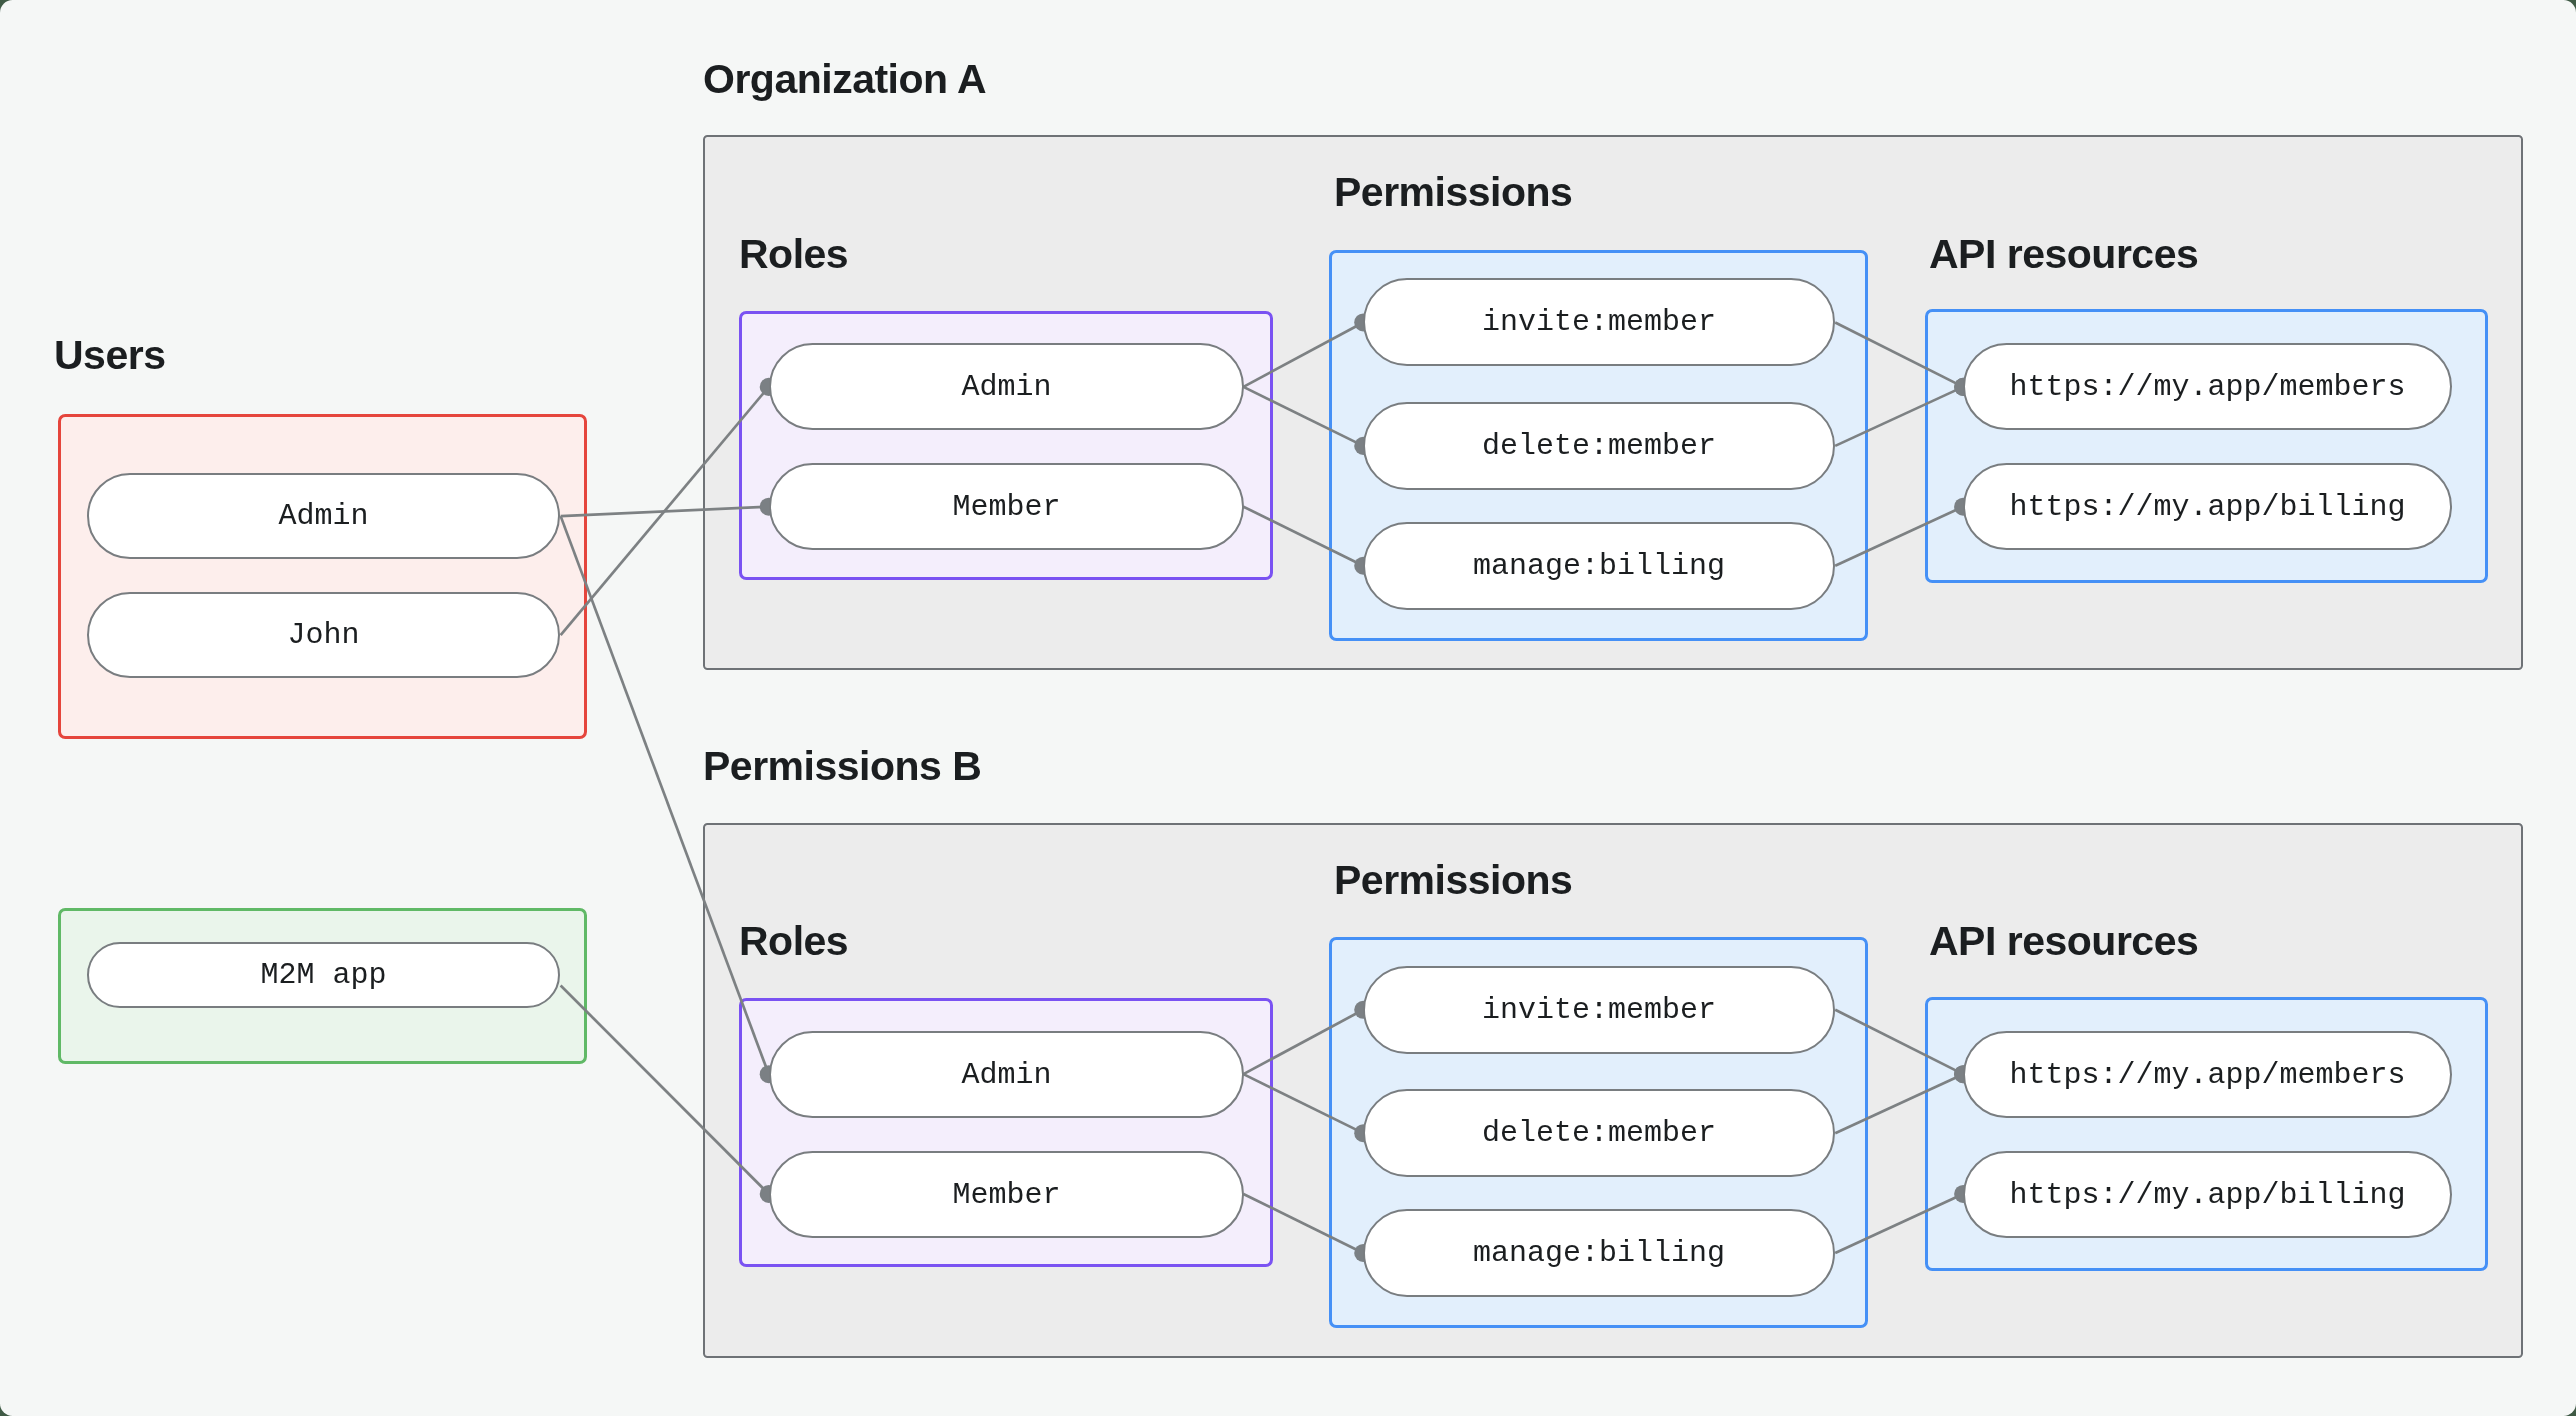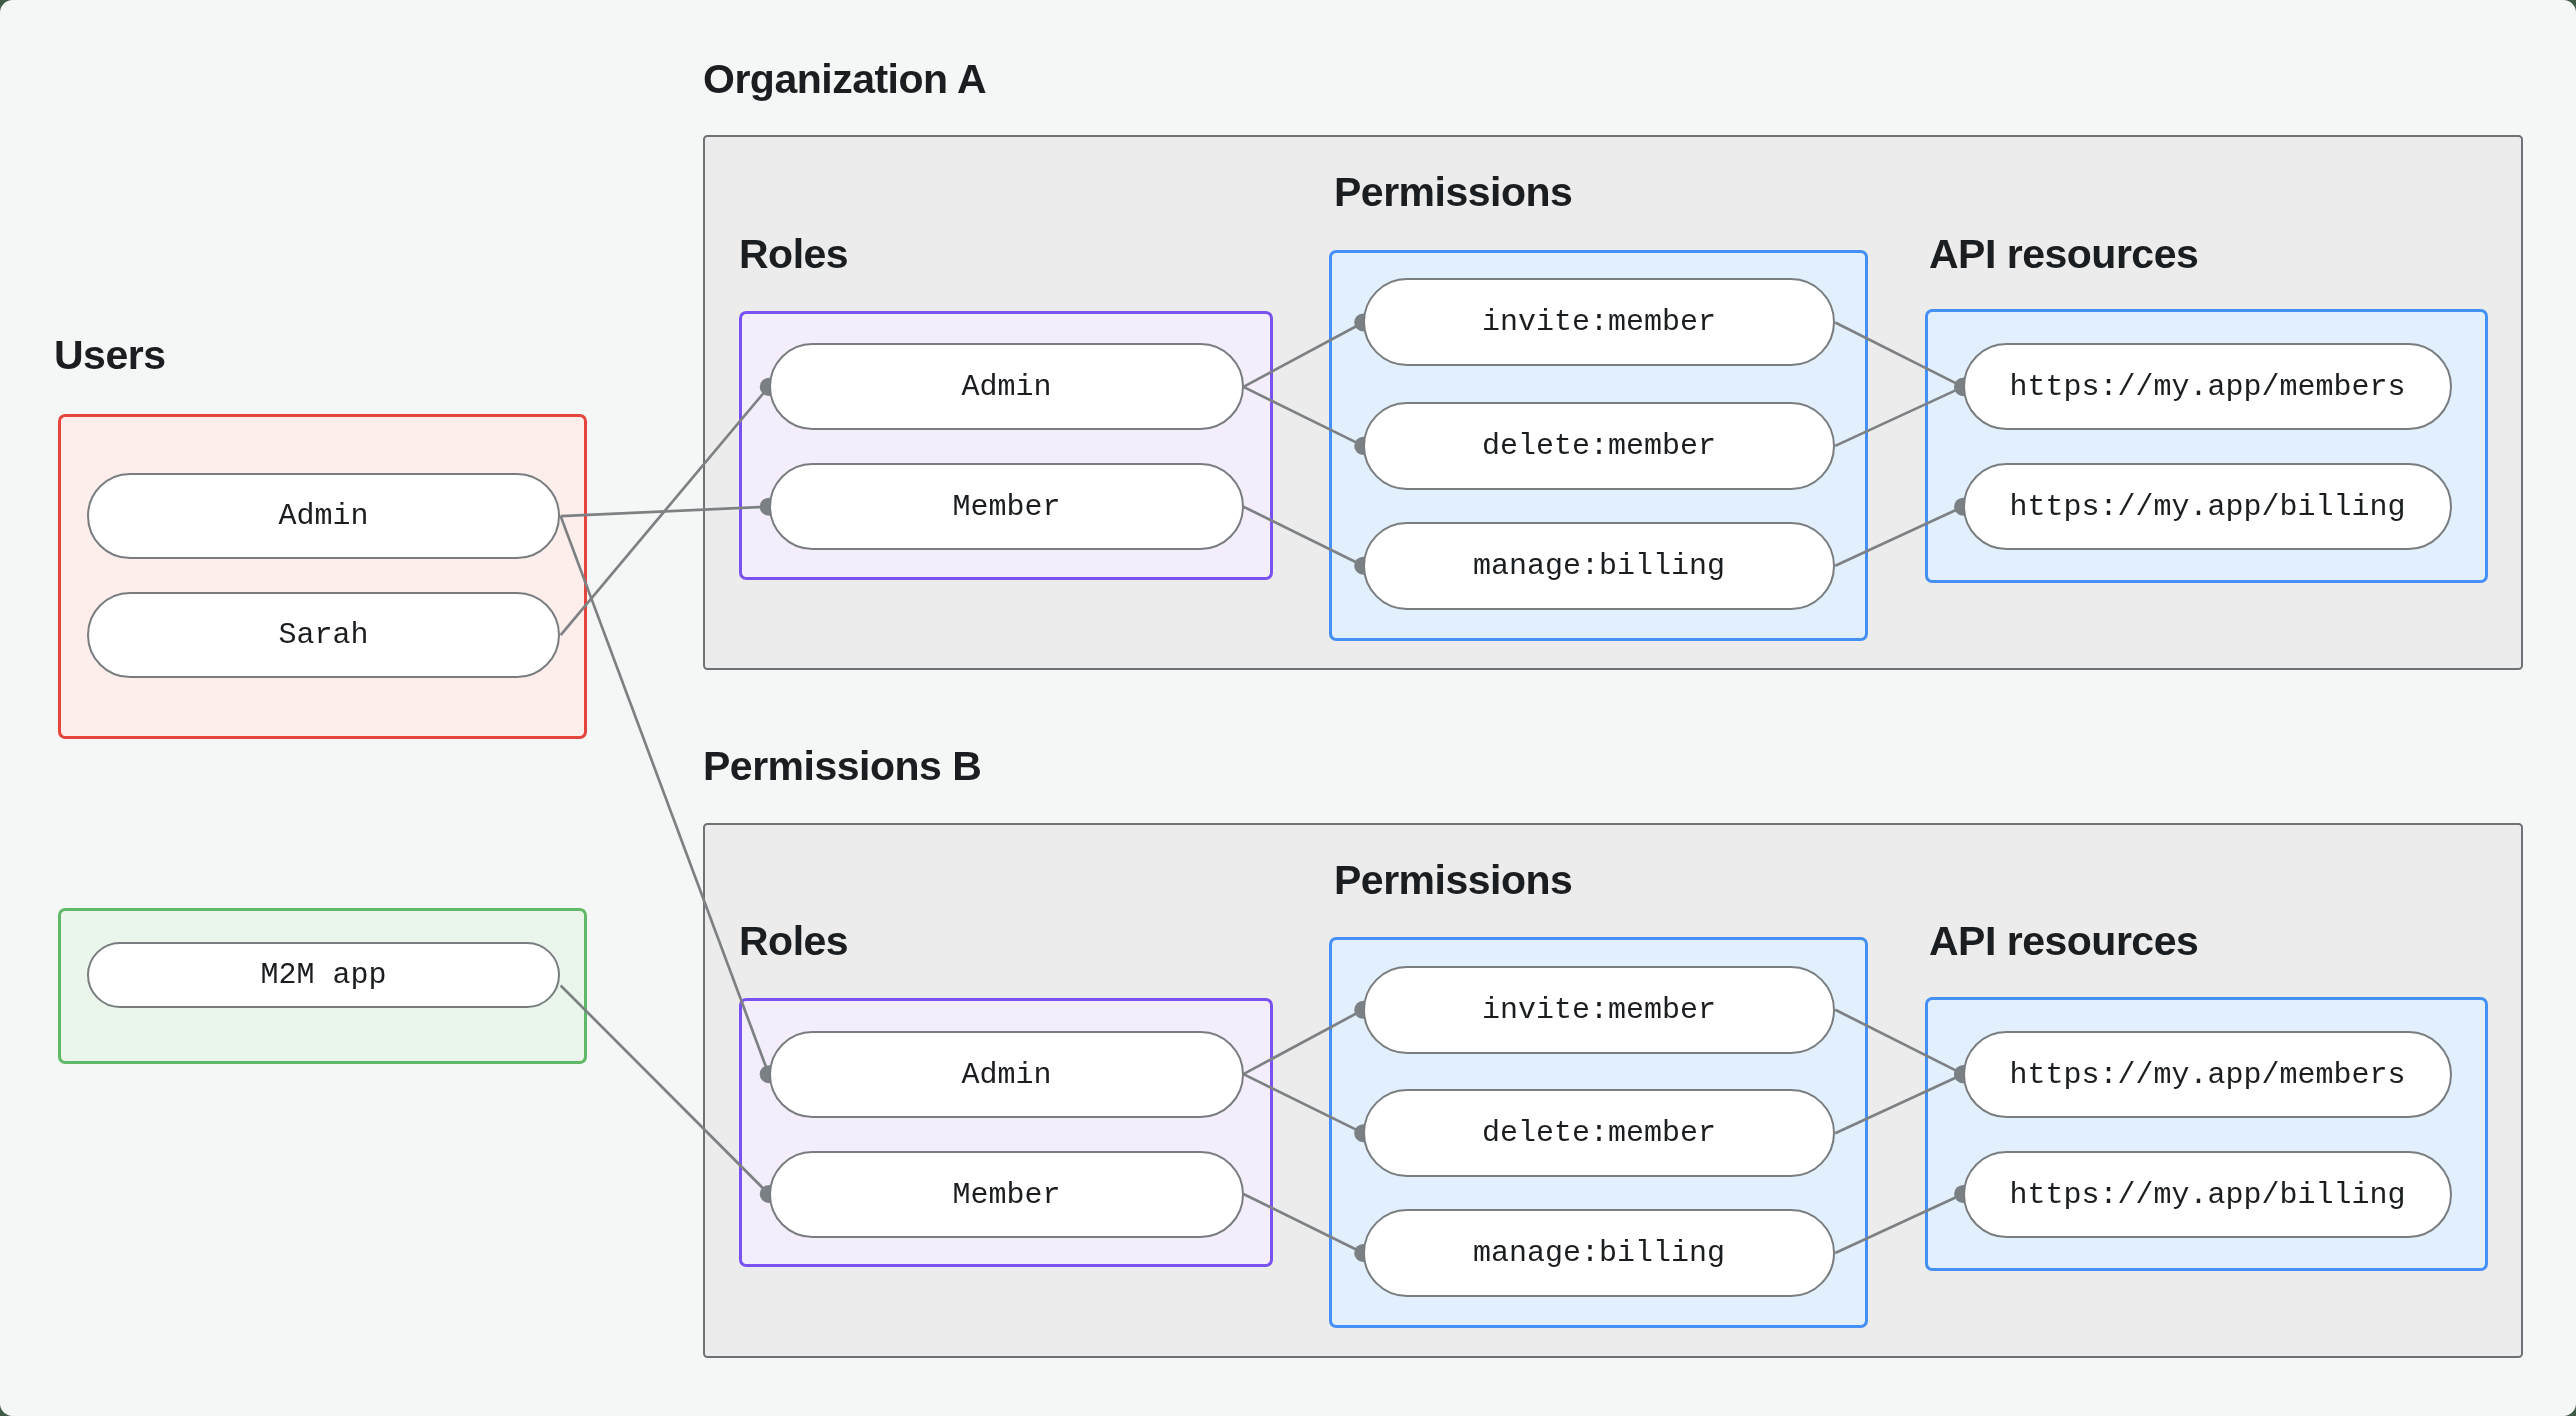--- a/index.html
+++ b/index.html
@@ -77,21 +77,21 @@
       <circle cx="2179" cy="1192.5" r="10" fill="#7b8084"></circle>
       <line x1="2037" y1="1258" x2="2179" y2="1192.5" stroke="#7d8183" stroke-width="3"></line>
       <circle cx="2179" cy="1192.5" r="10" fill="#7b8084"></circle>
       <line x1="2037" y1="1391" x2="2179" y2="1325.5" stroke="#7d8183" stroke-width="3"></line>
       <circle cx="2179" cy="1325.5" r="10" fill="#7b8084"></circle>
     </svg>
 
   <div class="label" style="left:54px;top:332px">Users</div>
   <div class="group red" style="left:58px;top:414px;width:529px;height:325px"></div>
   <div class="pill" id="node-sarah" style="left:87px;top:473px;width:473px;height:86px">Admin</div>
-  <div class="pill" id="node-john" style="left:87px;top:592px;width:473px;height:86px">Sarah</div>
+  <div class="pill" id="node-john" style="left:87px;top:592px;width:473px;height:86px">John</div>
 
   <div class="group green" style="left:58px;top:908px;width:529px;height:156px"></div>
   <div class="pill" id="node-m2m" style="left:87px;top:942px;width:473px;height:66px">M2M app</div>
 
   <div class="label" style="left:703px;top:56px">Organization A</div>
   <div class="org-box" style="left:703px;top:135px;width:1820px;height:535px"></div>
 
   <div class="label" style="left:739px;top:231px">Roles</div>
   <div class="group purple" style="left:739px;top:311px;width:534px;height:269px"></div>
   <div class="pill" id="node-admin-a" style="left:769px;top:343px;width:475px;height:87px">Admin</div>

